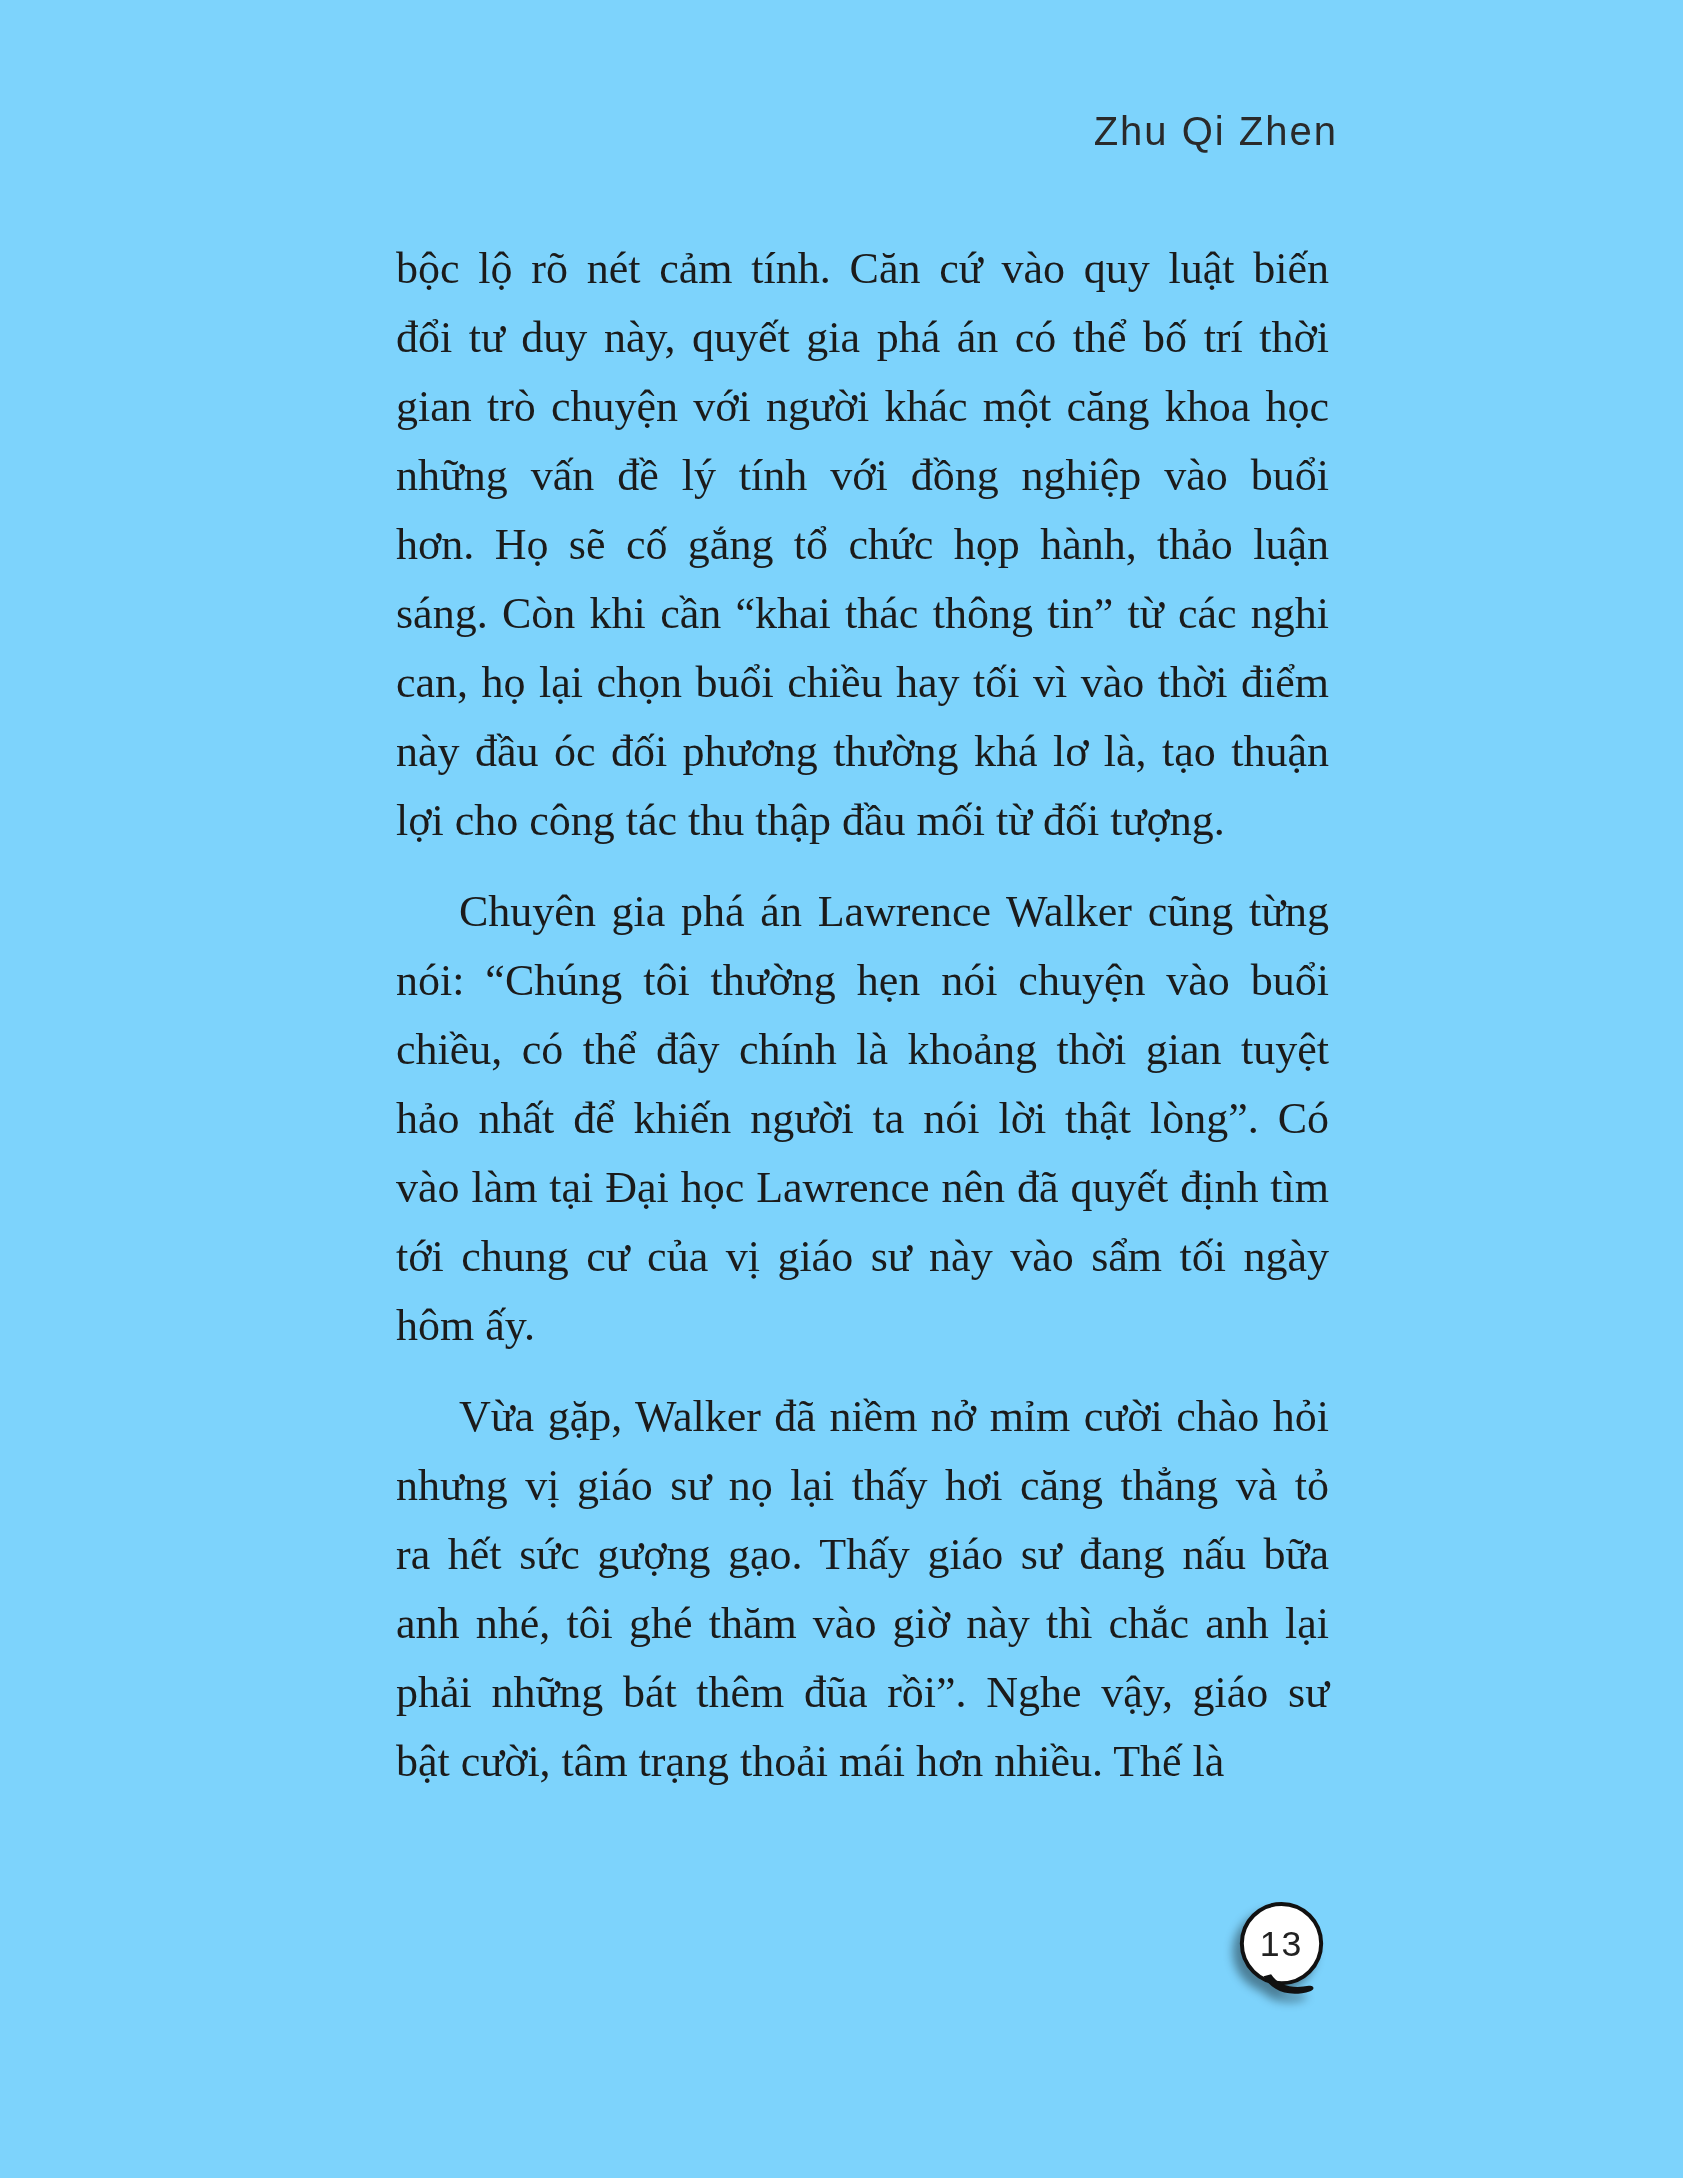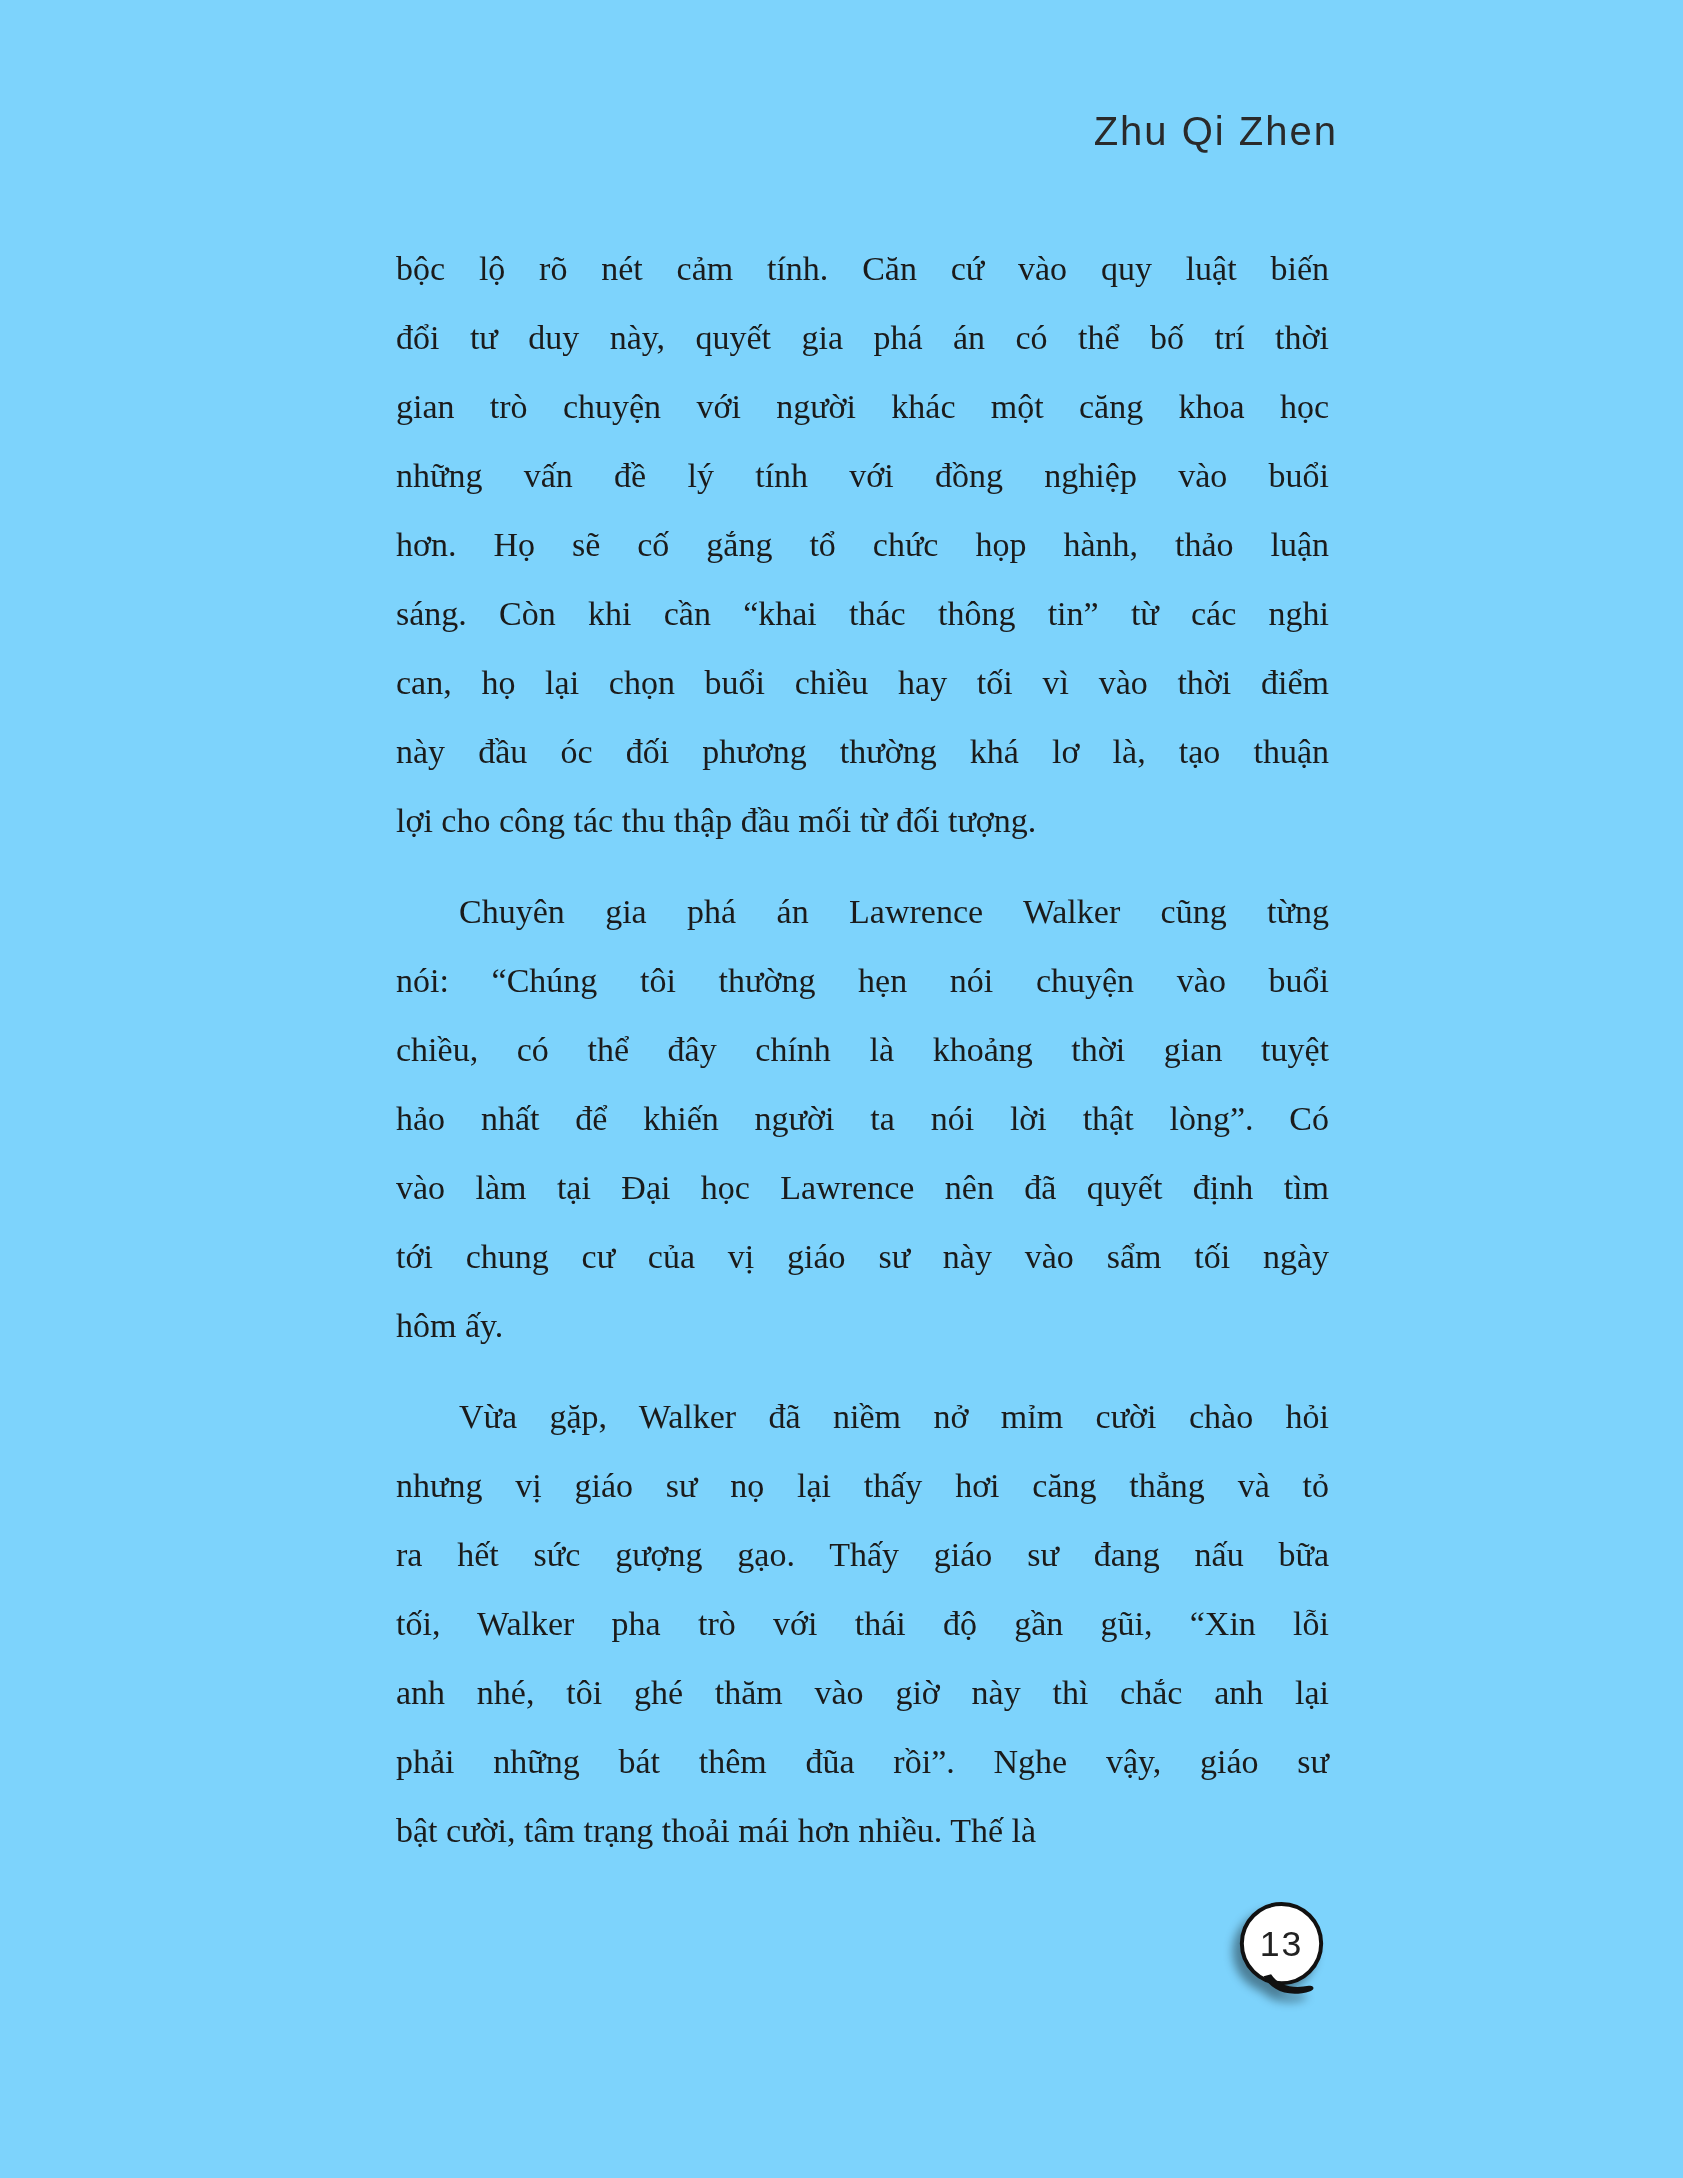--- a/index.html
+++ b/index.html
@@ -25,21 +25,21 @@
     letter-spacing: 2px;
     color: #2a2a2a;
     white-space: nowrap;
   }
   .body-text {
     position: absolute;
     left: 396px;
     top: 234px;
     width: 933px;
     color: #1b1b1b;
-    font-size: 34px;
+    font-size: 44px;
   }
   .para { margin: 0; }
   .para + .para { margin-top: 22px; }
   .line {
     line-height: 69px;
     height: 69px;
     text-align: justify;
     text-align-last: justify;
     white-space: nowrap;
   }
@@ -95,21 +95,20 @@
       <div class="line">hảo nhất để khiến người ta nói lời thật lòng”. Có</div>
       <div class="line">vào làm tại Đại học Lawrence nên đã quyết định tìm</div>
       <div class="line">tới chung cư của vị giáo sư này vào sẩm tối ngày</div>
       <div class="line last">hôm ấy.</div>
     </div>
 
     <div class="para">
       <div class="line indent">Vừa gặp, Walker đã niềm nở mỉm cười chào hỏi</div>
       <div class="line">nhưng vị giáo sư nọ lại thấy hơi căng thẳng và tỏ</div>
       <div class="line">ra hết sức gượng gạo. Thấy giáo sư đang nấu bữa</div>
-      <div class="line">tối, Walker pha trò với thái độ gần gũi, “Xin lỗi</div>
       <div class="line">anh nhé, tôi ghé thăm vào giờ này thì chắc anh lại</div>
       <div class="line">phải những bát thêm đũa rồi”. Nghe vậy, giáo sư</div>
       <div class="line last">bật cười, tâm trạng thoải mái hơn nhiều. Thế là</div>
     </div>
 
   </div>
 
   <div class="page-bubble">
     <svg width="129" height="119" viewBox="0 0 130 120">
       <circle cx="65" cy="53" r="40" fill="#ffffff" stroke="#111111" stroke-width="4"></circle>

